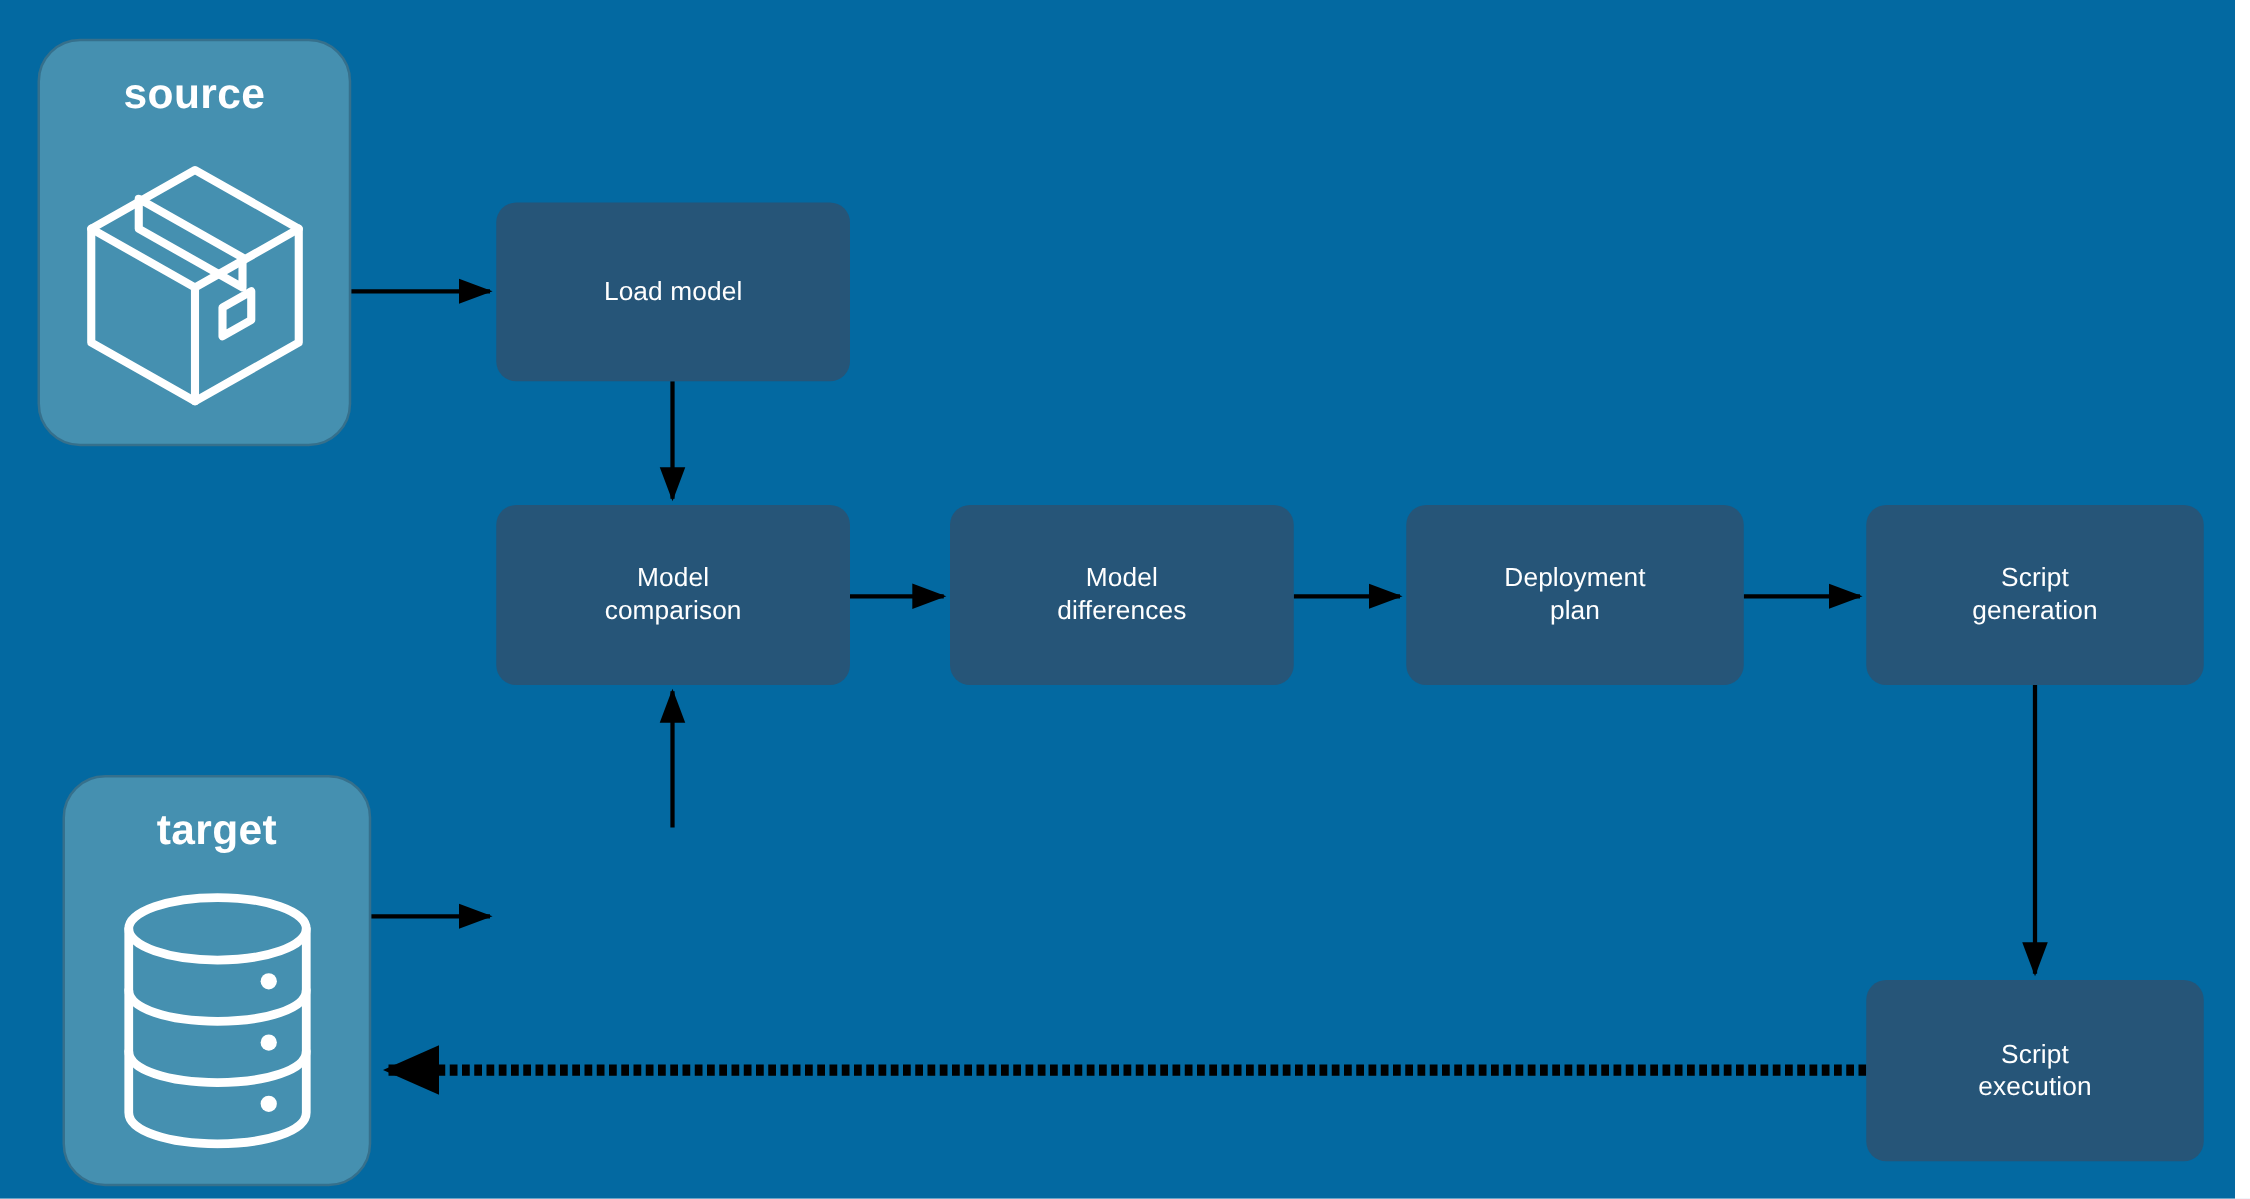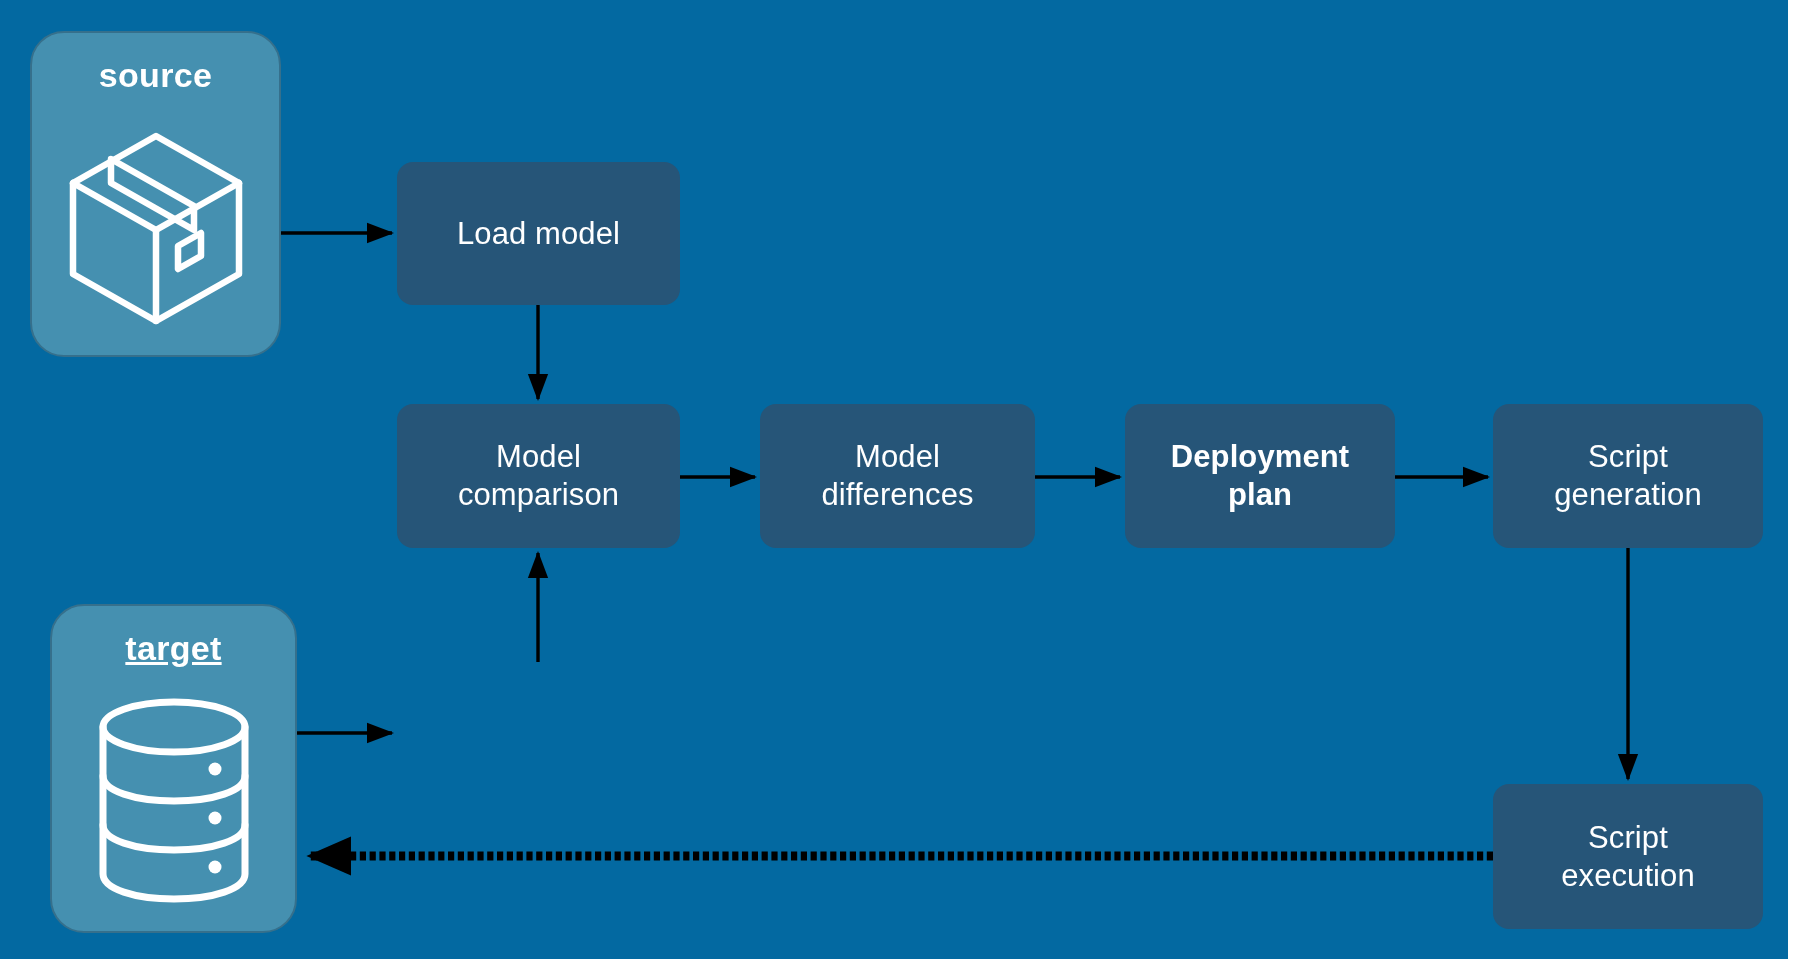--- a/index.html
+++ b/index.html
@@ -24,21 +24,21 @@
     align-items: center;
     justify-content: center;
     text-align: center;
     color: #ffffff;
     line-height: 1.22;
     white-space: pre-line;
   }
   .proc {
     background: #265578;
     border-radius: 16px;
-    font-size: 31px;
+    font-size: 21px;
     font-weight: 400;
     letter-spacing: 0.1px;
   }
   .endpoint {
     background: #4590B0;
     border: 2px solid #36708c;
     border-radius: 34px;
     flex-direction: column;
     justify-content: flex-start;
   }
@@ -107,21 +107,21 @@
         <path d="M12 57 L95 104 L178 57"></path>
         <path d="M95 104 L95 195"></path>
 
         <path d="M50 33 L133 80 L133 104 L50 57 Z"></path>
 
         <path d="M117 120 L140 107 L140 130 L117 143 Z"></path>
       </svg>
     </div>
   </div>
 
-  <div class="node endpoint" style="left:50px; top:604px; width:247px; height:329px;text-decoration:underline;">
+  <div class="node endpoint" style="left:50px; top:620px; width:247px; height:329px;">
     <div class="endpoint-label">target</div>
     <div class="endpoint-icon">
       <svg width="170" height="205" viewBox="0 0 170 205" fill="none" stroke="#ffffff" stroke-width="7" stroke-linejoin="round" stroke-linecap="round">
 
         <path d="M14 29 L14 176 C14 191 46 201 85 201 C124 201 156 191 156 176 L156 29"></path>
 
         <ellipse cx="85" cy="29" rx="71" ry="25"></ellipse>
 
         <path d="M14 78 C14 93 46 103 85 103 C124 103 156 93 156 78"></path>
 
@@ -135,21 +135,21 @@
   </div>
 
   <div class="node proc" style="left:397px; top:162px; width:283px; height:143px;">Load model</div>
 
   <div class="node proc" style="left:397px; top:404px; width:283px; height:144px;">Model
 comparison</div>
 
   <div class="node proc" style="left:760px; top:404px; width:275px; height:144px;">Model
 differences</div>
 
-  <div class="node proc" style="left:1125px; top:404px; width:270px; height:144px;font-weight:bold;">Deployment
+  <div class="node proc" style="left:1125px; top:404px; width:270px; height:144px;">Deployment
 plan</div>
 
   <div class="node proc" style="left:1493px; top:404px; width:270px; height:144px;">Script
 generation</div>
 
   <div class="node proc" style="left:1493px; top:784px; width:270px; height:145px;">Script
 execution</div>
 
 
 </div>

